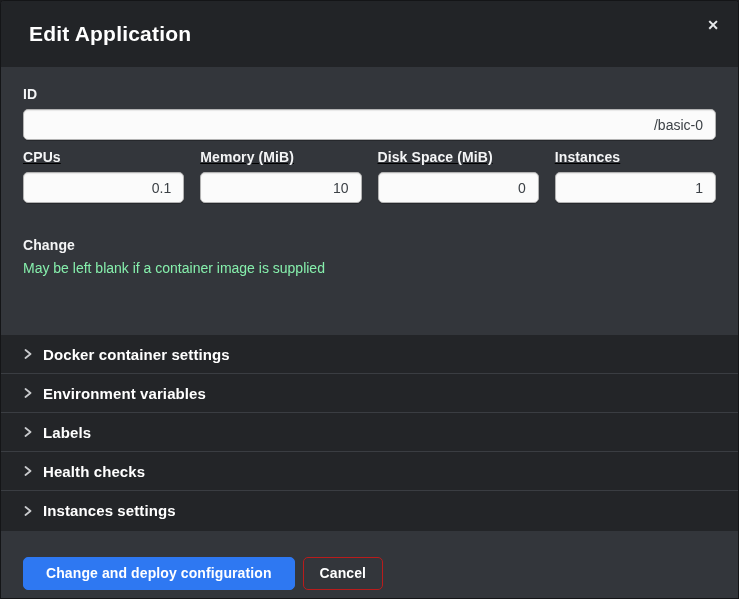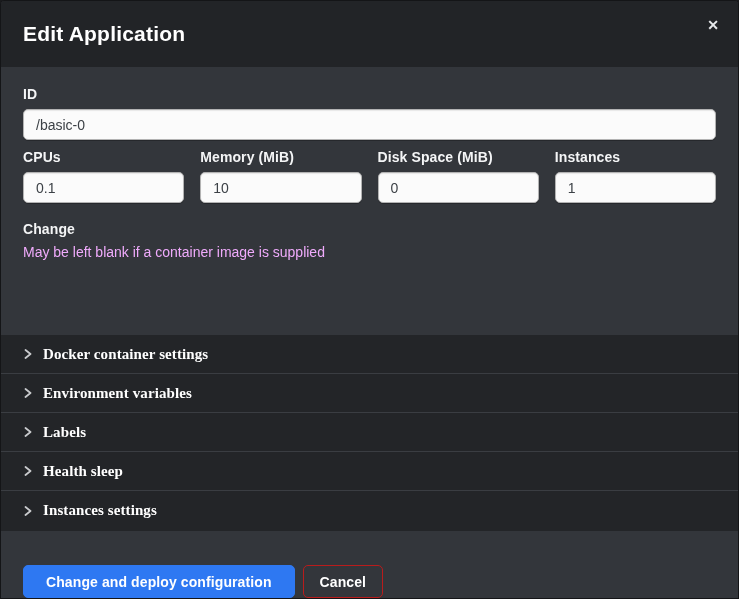--- a/index.html
+++ b/index.html
@@ -18,21 +18,21 @@
     overflow: hidden;
     background: #33363b;
   }
   
   .modal-header {
     flex: 0 0 66px;
     background: #222427;
     position: relative;
     display: flex;
     align-items: center;
-    padding: 0 22px;
+    padding: 0 28px;
   }
   .modal-title {
     color: #ffffff;
     font-size: 21px;
     font-weight: 600;
     letter-spacing: 0.2px;
   }
   .close-btn {
     position: absolute;
     top: 13px;
@@ -66,44 +66,43 @@
     background: #fbfbfb;
     border: 1px solid #b3b3b3;
     border-radius: 5px;
     color: #3c4146;
     font-family: "Liberation Sans", sans-serif;
     font-size: 14px;
     padding: 6px 12px;
     box-shadow: inset 0 1px 1px rgba(0,0,0,0.08), 0 1px 0 rgba(0,0,0,0.25);
     outline: none;
   }
-  .text-input { height: 31px; }
+  .text-input { height: 31px; text-align: right; }
   .cmd-textarea {
     height: 56px;
     resize: vertical;
     line-height: 1.3;
     display: block;
   }
   .four-col {
     display: grid;
     grid-template-columns: repeat(4, 1fr);
     column-gap: 16px;
     margin-bottom: 18px;
   }
-  .four-col .field { margin-bottom: 0; }
+  .four-col .field { margin-bottom: 16px; text-decoration: underline; }
   .help-text {
-    color: #f0abfc;
+    color: #86efac;
     font-size: 14px;
     margin-top: 5px;
   }
   
   .accordion {
     flex: 0 0 196px;
     background: #232528;
-    font-family: Liberation Serif, serif;
   }
   .accordion-row {
     height: 39px;
     display: flex;
     align-items: center;
     padding: 0 22px;
     border-bottom: 1px solid #3a3d42;
     cursor: pointer;
   }
   .accordion-row:last-child { border-bottom: none; }
@@ -120,21 +119,21 @@
     font-size: 15px;
     font-weight: 700;
     letter-spacing: 0.1px;
   }
   
   .modal-footer {
     flex: 1 1 auto;
     background: #33363b;
     padding: 17px 22px 0 22px;
     display: flex;
-    align-items: flex-end;
+    align-items: center;
     gap: 8px;
   }
   .btn {
     height: 33px;
     border-radius: 5px;
     font-family: "Liberation Sans", sans-serif;
     font-size: 14px;
     font-weight: 600;
     cursor: pointer;
     letter-spacing: 0.1px;
@@ -223,21 +222,21 @@
       </span>
       <span class="accordion-label">Labels</span>
     </div>
 
     <div class="accordion-row">
       <span class="chevron">
         <svg viewBox="0 0 10 10">
             <polyline points="2.5,1 7.5,5 2.5,9" fill="none" stroke="#c9cbce" stroke-width="1.8" stroke-linecap="round" stroke-linejoin="round"></polyline>
           </svg>
       </span>
-      <span class="accordion-label">Health sleep</span>
+      <span class="accordion-label">Health checks</span>
     </div>
 
     <div class="accordion-row">
       <span class="chevron">
         <svg viewBox="0 0 10 10">
             <polyline points="2.5,1 7.5,5 2.5,9" fill="none" stroke="#c9cbce" stroke-width="1.8" stroke-linecap="round" stroke-linejoin="round"></polyline>
           </svg>
       </span>
       <span class="accordion-label">Instances settings</span>
     </div>

